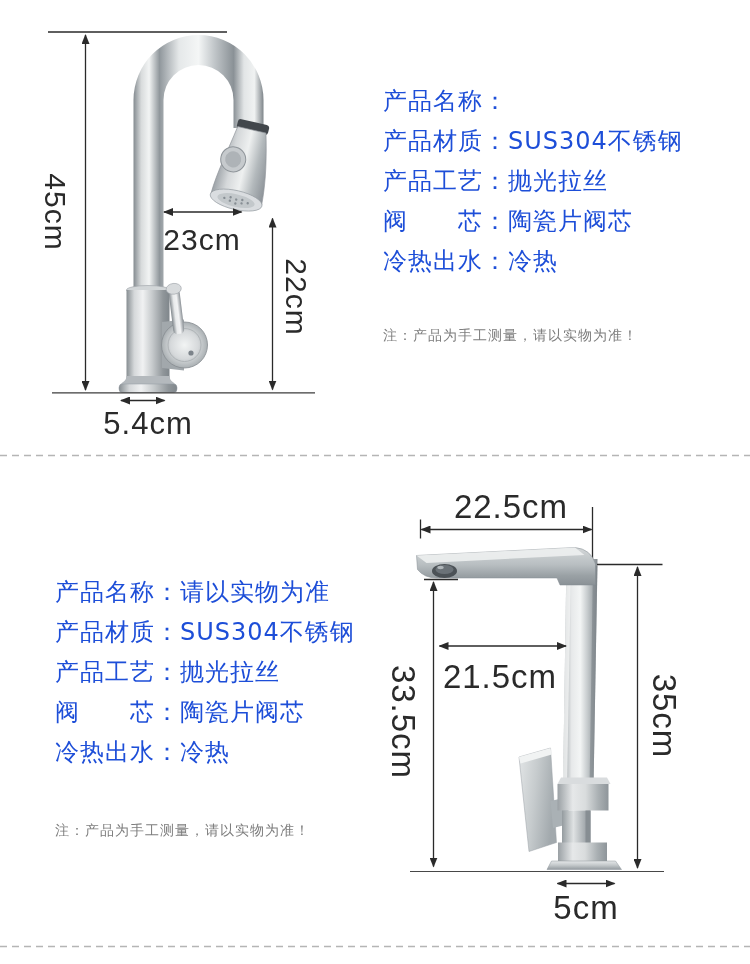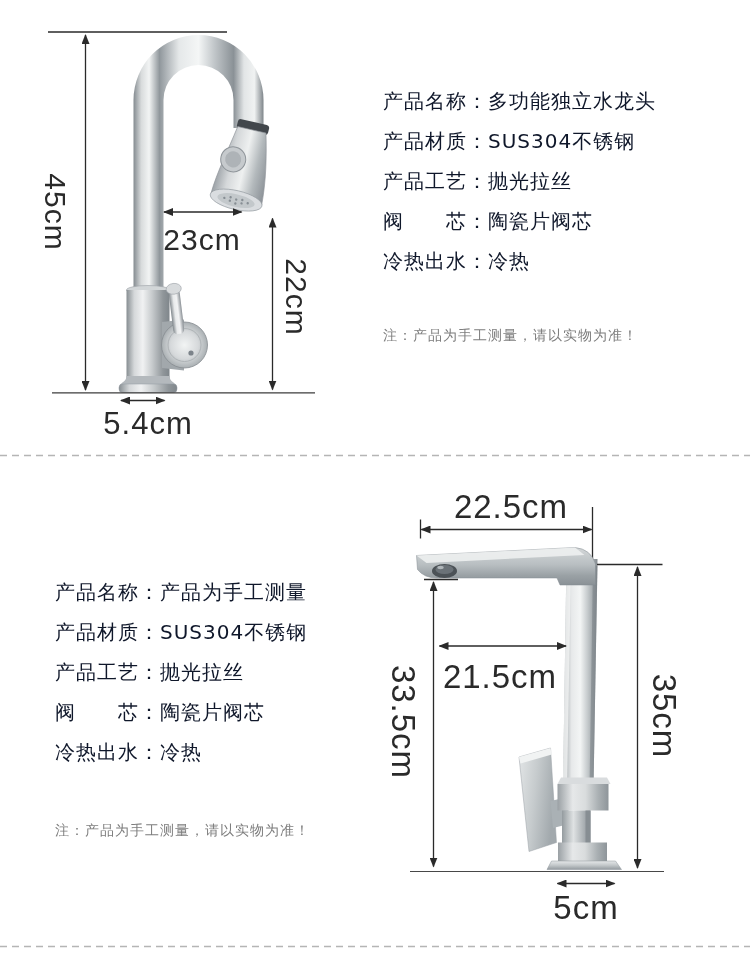--- a/index.html
+++ b/index.html
@@ -1,19 +1,19 @@
 <!DOCTYPE html>
 <html><head>
 <meta charset="utf-8">
 <style>
   html,body{margin:0;padding:0;background:#fff;}
   .canvas{position:relative;width:750px;height:964px;background:#ffffff;overflow:hidden;
           font-family:"DejaVu Sans","Liberation Sans",sans-serif;}
   .stage{position:absolute;left:0;top:0;}
-  .specs{position:absolute;color:#0f172a;font-size:20px;letter-spacing:1px;}
+  .specs{position:absolute;color:#1d4ed8;font-size:24px;letter-spacing:1px;}
   .specs .row{height:40px;display:flex;align-items:center;white-space:pre;}
   .note{position:absolute;color:#7d7d7d;font-size:14px;letter-spacing:1px;white-space:pre;}
   svg text{font-family:"Liberation Sans","DejaVu Sans",sans-serif;fill:#2a2a2a;letter-spacing:1px;}
 </style>
 </head>
 <body>
 
 <div class="canvas">
 
   <svg class="stage" width="750" height="964" viewBox="0 0 750 964">
@@ -203,40 +203,40 @@
       <text x="664.5" y="716" transform="rotate(90 664.5 716)" text-anchor="middle" dominant-baseline="central" font-size="33" stroke="none">35cm</text>
     </g>
     <g stroke="#2a2a2a" stroke-width="1.3">
       <line x1="557.5" y1="883.5" x2="614.5" y2="883.5" marker-start="url(#arr)" marker-end="url(#arr)"></line>
       <text x="586" y="907" text-anchor="middle" dominant-baseline="central" font-size="33" stroke="none">5cm</text>
     </g>
   </svg>
 
   <div class="specs" style="left:383px;top:81px">
     <div class="row">
-      <span>产品名称：</span><span>多功能独立水龙头</span>
+      <span>产品名称：</span>
     </div>
     <div class="row">
       <span>产品材质：</span><span>SUS304不锈钢</span>
     </div>
     <div class="row">
       <span>产品工艺：</span><span>抛光拉丝</span>
     </div>
     <div class="row">
       <span>阀　　芯：</span><span>陶瓷片阀芯</span>
     </div>
     <div class="row">
       <span>冷热出水：</span><span>冷热</span>
     </div>
   </div>
   <div class="note" style="left:383px;top:327px">注：产品为手工测量，请以实物为准！</div>
 
   <div class="specs" style="left:55px;top:572px">
     <div class="row">
-      <span>产品名称：</span><span>产品为手工测量</span>
+      <span>产品名称：</span><span>请以实物为准</span>
     </div>
     <div class="row">
       <span>产品材质：</span><span>SUS304不锈钢</span>
     </div>
     <div class="row">
       <span>产品工艺：</span><span>抛光拉丝</span>
     </div>
     <div class="row">
       <span>阀　　芯：</span><span>陶瓷片阀芯</span>
     </div>

